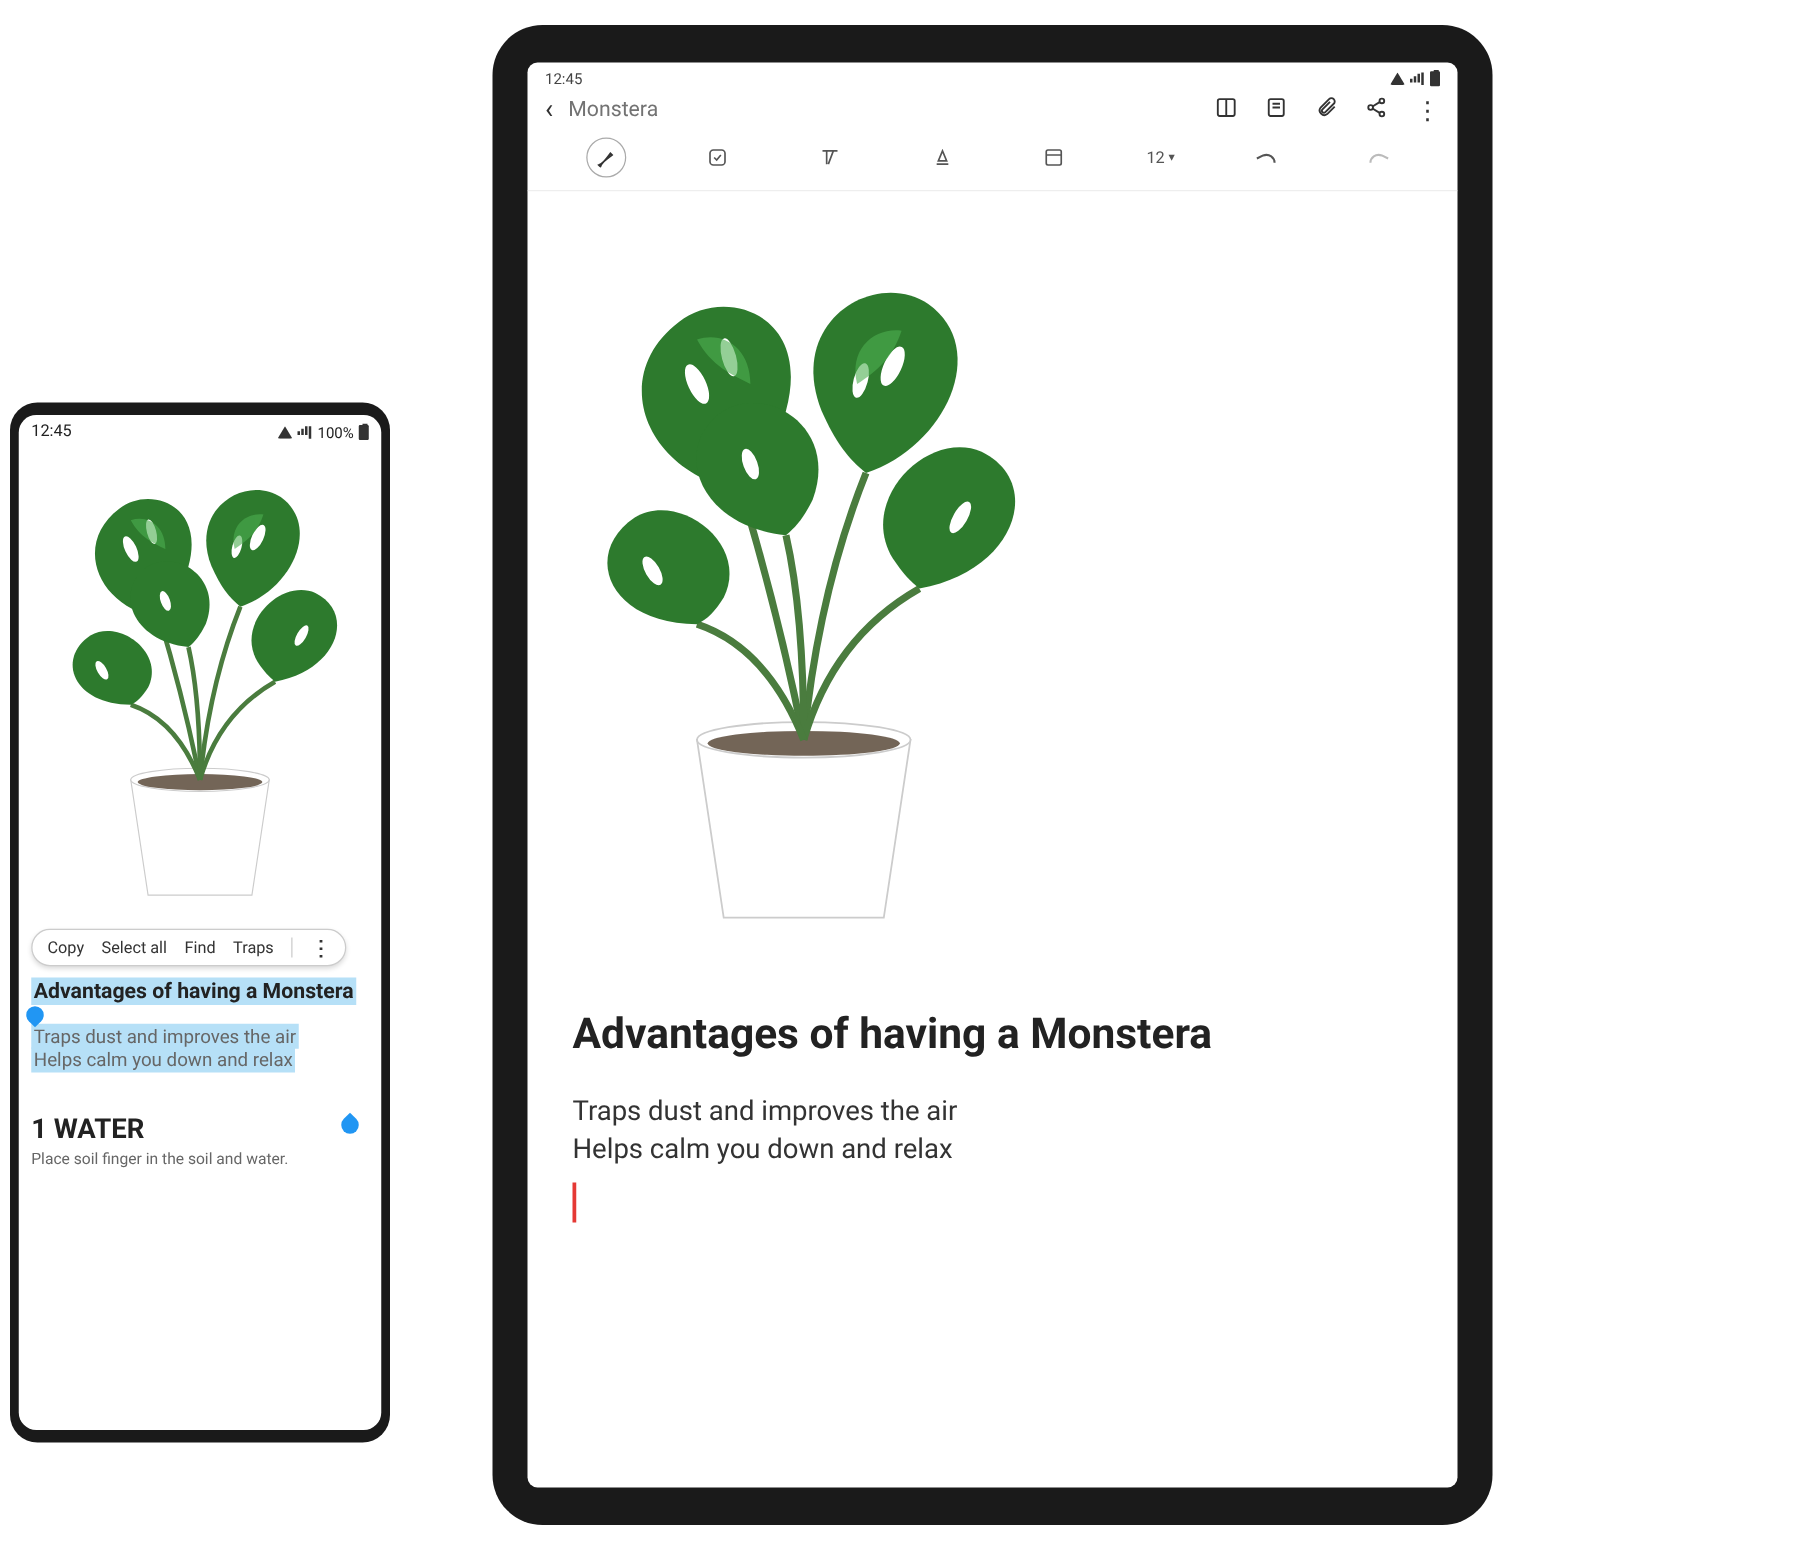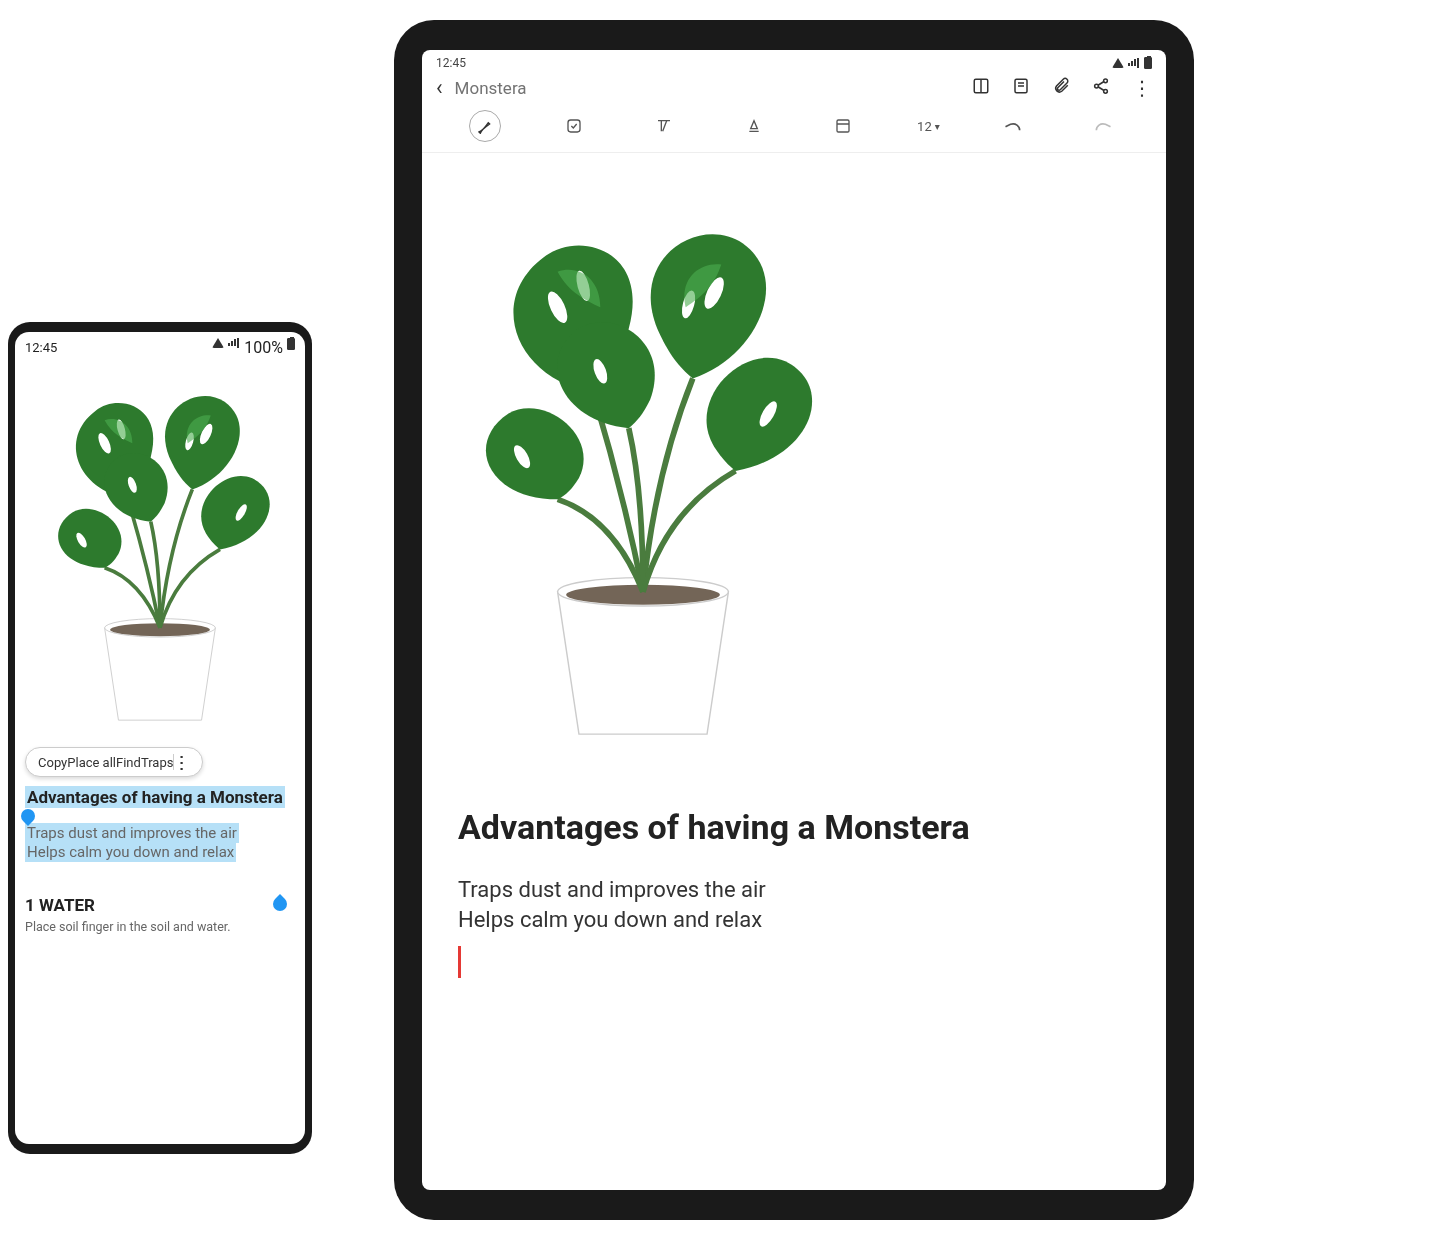--- a/index.html
+++ b/index.html
@@ -33,35 +33,36 @@
     flex-direction: column;
   }
   .phone-status {
     display: flex;
     justify-content: space-between;
     align-items: center;
     padding: 6px 10px 2px;
     font-size: 13px;
     color: #222;
   }
-  .phone-status .right { display:flex; gap:4px; align-items:flex-start; font-size:16px;}
+  .phone-status .right { display:flex; gap:4px; align-items:center; font-size:12px;}
   .phone-plant-area {
     height: 380px;
     display: flex;
     justify-content: center;
     align-items: flex-end;
     overflow: hidden;
   }
   .phone-text-area {
     padding: 0 10px;
     position: relative;
   }
   .context-menu {
     display: flex;
     align-items: center;
+    gap: 14px;
     background: #fff;
     border: 1px solid #ccc;
     border-radius: 16px;
     padding: 6px 12px;
     font-size: 13px;
     color: #333;
     box-shadow: 0 2px 4px rgba(0,0,0,.15);
     margin: 8px 0 10px;
     width: fit-content;
   }
@@ -87,21 +88,21 @@
     width: 14px; height: 14px;
     background: #2196f3;
     border-radius: 50% 50% 50% 0;
   }
   .handle-start { left: 6px; top: 70px; transform: rotate(-45deg);}
   .handle-end   { left: 258px; top: 158px; transform: rotate(135deg);}
   .phone-section {
     margin-top: 34px;
   }
   .phone-sec-head {
-    font-size: 17px;
+    font-size: 22px;
     font-weight: 700;
     color: #222;
   }
   .phone-sec-body {
     font-size: 12.5px;
     color: #666;
     margin-top: 4px;
   }
 
   
@@ -264,21 +265,21 @@
 
     <div class="phone-plant-area plant">
       <svg viewBox="0 0 260 400" width="240" height="370">
           <use href="#plant-svg"></use>
         </svg>
     </div>
 
     <div class="phone-text-area">
       <div class="context-menu">
         <span>Copy</span>
-        <span>Place all</span>
+        <span>Select all</span>
         <span>Find</span>
         <span>Traps</span>
         <span class="divider"></span>
         <span class="more">⋯</span>
       </div>
 
       <span class="sel-handle handle-start"></span>
       <div><span class="phone-heading">Advantages of having a Monstera</span></div>
       <div style="height:16px"></div>
       <div><span class="phone-body1">Traps dust and improves the air</span></div>

